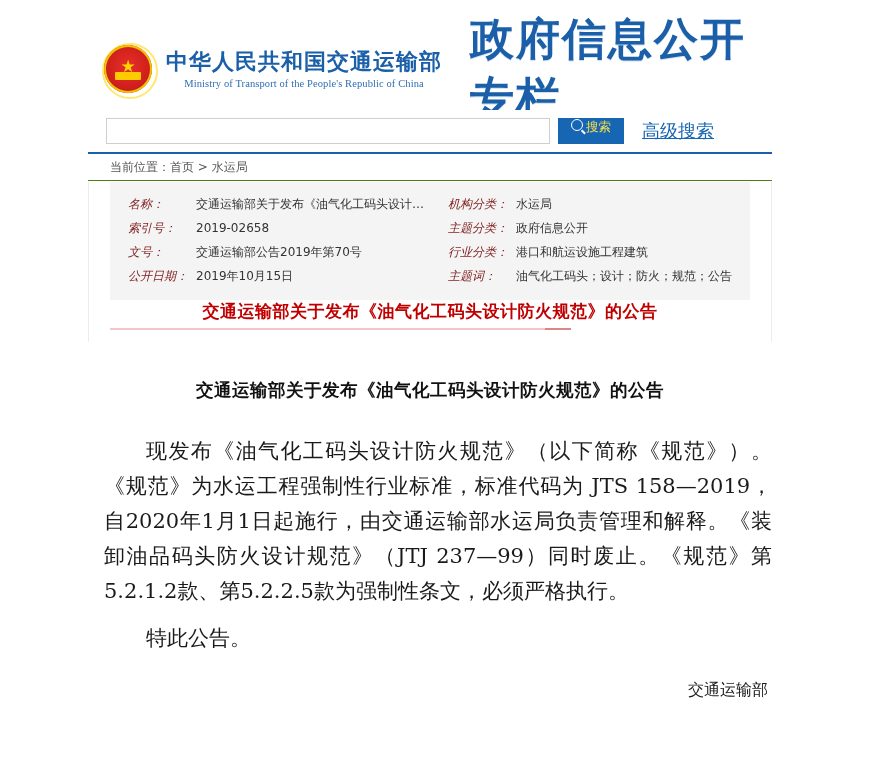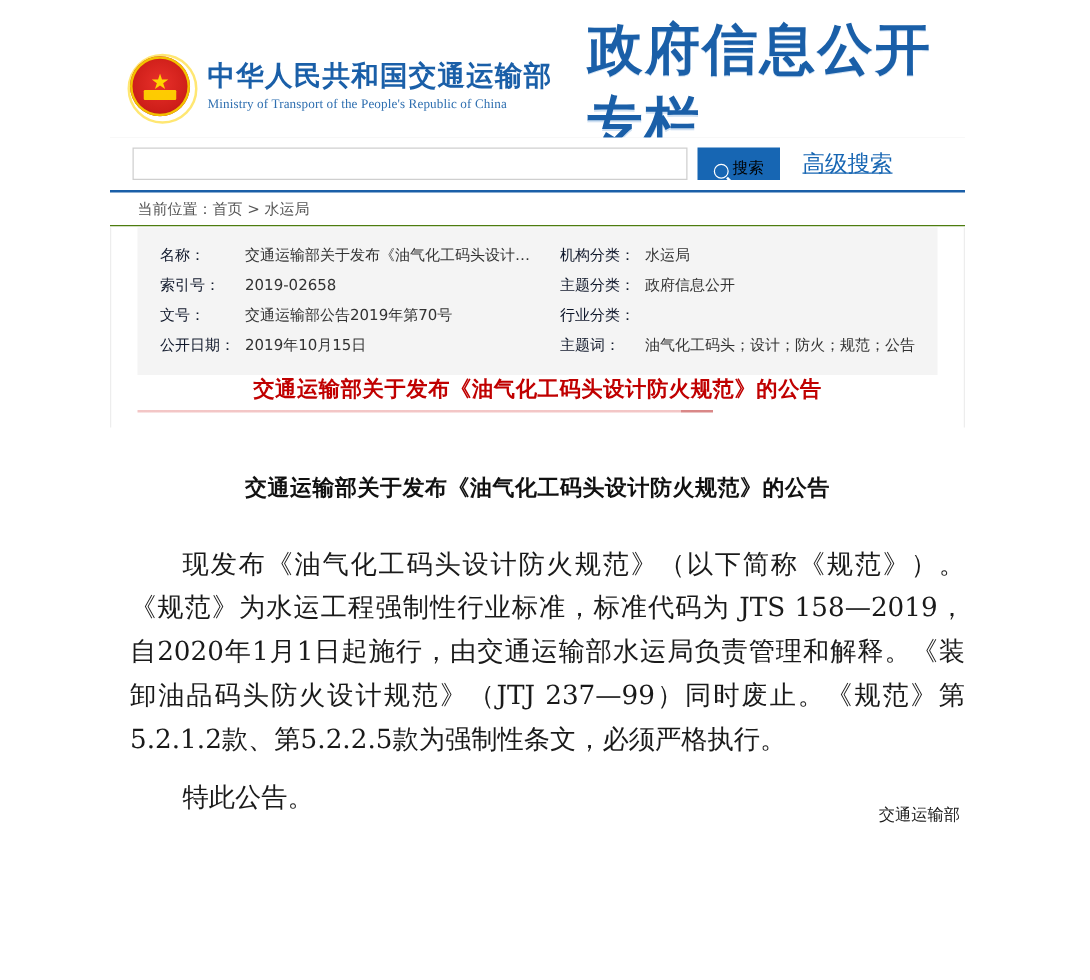--- a/index.html
+++ b/index.html
@@ -89,20 +89,21 @@
     letter-spacing: 1px;
     line-height: 1.2;
     text-align: right;
   }
   .ministry-en {
     font-family: "Liberation Serif", serif;
     font-size: 10.5px;
     color: #2f6fb0;
     letter-spacing: 0.1px;
     margin-top: 3px;
+    text-align: center;
   }
 
   .banner-title {
     font-family: "DejaVu Sans", sans-serif;
     font-size: 44px;
     font-weight: bold;
     color: #1a5fa8;
     letter-spacing: 2px;
     margin-left: 12px;
     text-shadow: 0 1px 0 #cfe0f2;
@@ -130,25 +131,25 @@
     padding: 0 6px;
     color: #333;
     outline: none;
     font-family: "Liberation Sans", sans-serif;
   }
   .search-btn {
     margin-left: 8px;
     width: 66px;
     height: 26px;
     background: #1766b3;
-    color: #000000;
+    color: #fde047;
     border: none;
     font-size: 12.5px;
     display: flex;
-    align-items: flex-end;
+    align-items: flex-start;
     justify-content: center;
     gap: 3px;
     cursor: pointer;
     font-family: "DejaVu Sans", sans-serif;
   }
   .search-btn .mag {
     display: inline-block;
     width: 10px; height: 10px;
     border: 1.6px solid #fff;
     border-radius: 50%;
@@ -205,23 +206,24 @@
     font-family: "DejaVu Sans", sans-serif;
   }
   .meta-cell {
     display: flex;
     width: 50%;
     box-sizing: border-box;
   }
   .meta-label {
     width: 86px;
     padding-left: 18px;
-    color: #0f172a;
+    color: #7f1d1d;
     flex: none;
     box-sizing: border-box;
+    font-style: italic;
   }
   .meta-value {
     color: #333;
     white-space: nowrap;
     overflow: hidden;
     text-overflow: ellipsis;
   }
 
   
   .red-title {
@@ -285,24 +287,24 @@
     font-size: 21px;
     line-height: 35px;
     color: #1a1a1a;
     text-align: justify;
   }
   .article-body p { margin: 0 0 12px 0; text-indent: 2em; }
 
   .sign {
     position: absolute;
     right: 104px;
-    top: 634px;
+    top: 672px;
     text-align: right;
     font-family: Liberation Serif, serif;
-    font-size: 13px;
+    font-size: 16px;
     line-height: 36px;
     color: #1a1a1a;
   }
 
   .source {
     position: absolute;
     left: 88px;
     top: 787px;
     font-family: "DejaVu Sans", sans-serif;
     font-size: 13px;
@@ -365,20 +367,21 @@
         <div class="meta-value">政府信息公开</div>
       </div>
     </div>
     <div class="meta-row">
       <div class="meta-cell">
         <div class="meta-label">文号：</div>
         <div class="meta-value">交通运输部公告2019年第70号</div>
       </div>
       <div class="meta-cell">
         <div class="meta-label">行业分类：</div>
+        <div class="meta-value">港口和航运设施工程建筑</div>
       </div>
     </div>
     <div class="meta-row">
       <div class="meta-cell">
         <div class="meta-label">公开日期：</div>
         <div class="meta-value">2019年10月15日</div>
       </div>
       <div class="meta-cell">
         <div class="meta-label">主题词：</div>
         <div class="meta-value">油气化工码头；设计；防火；规范；公告</div>

